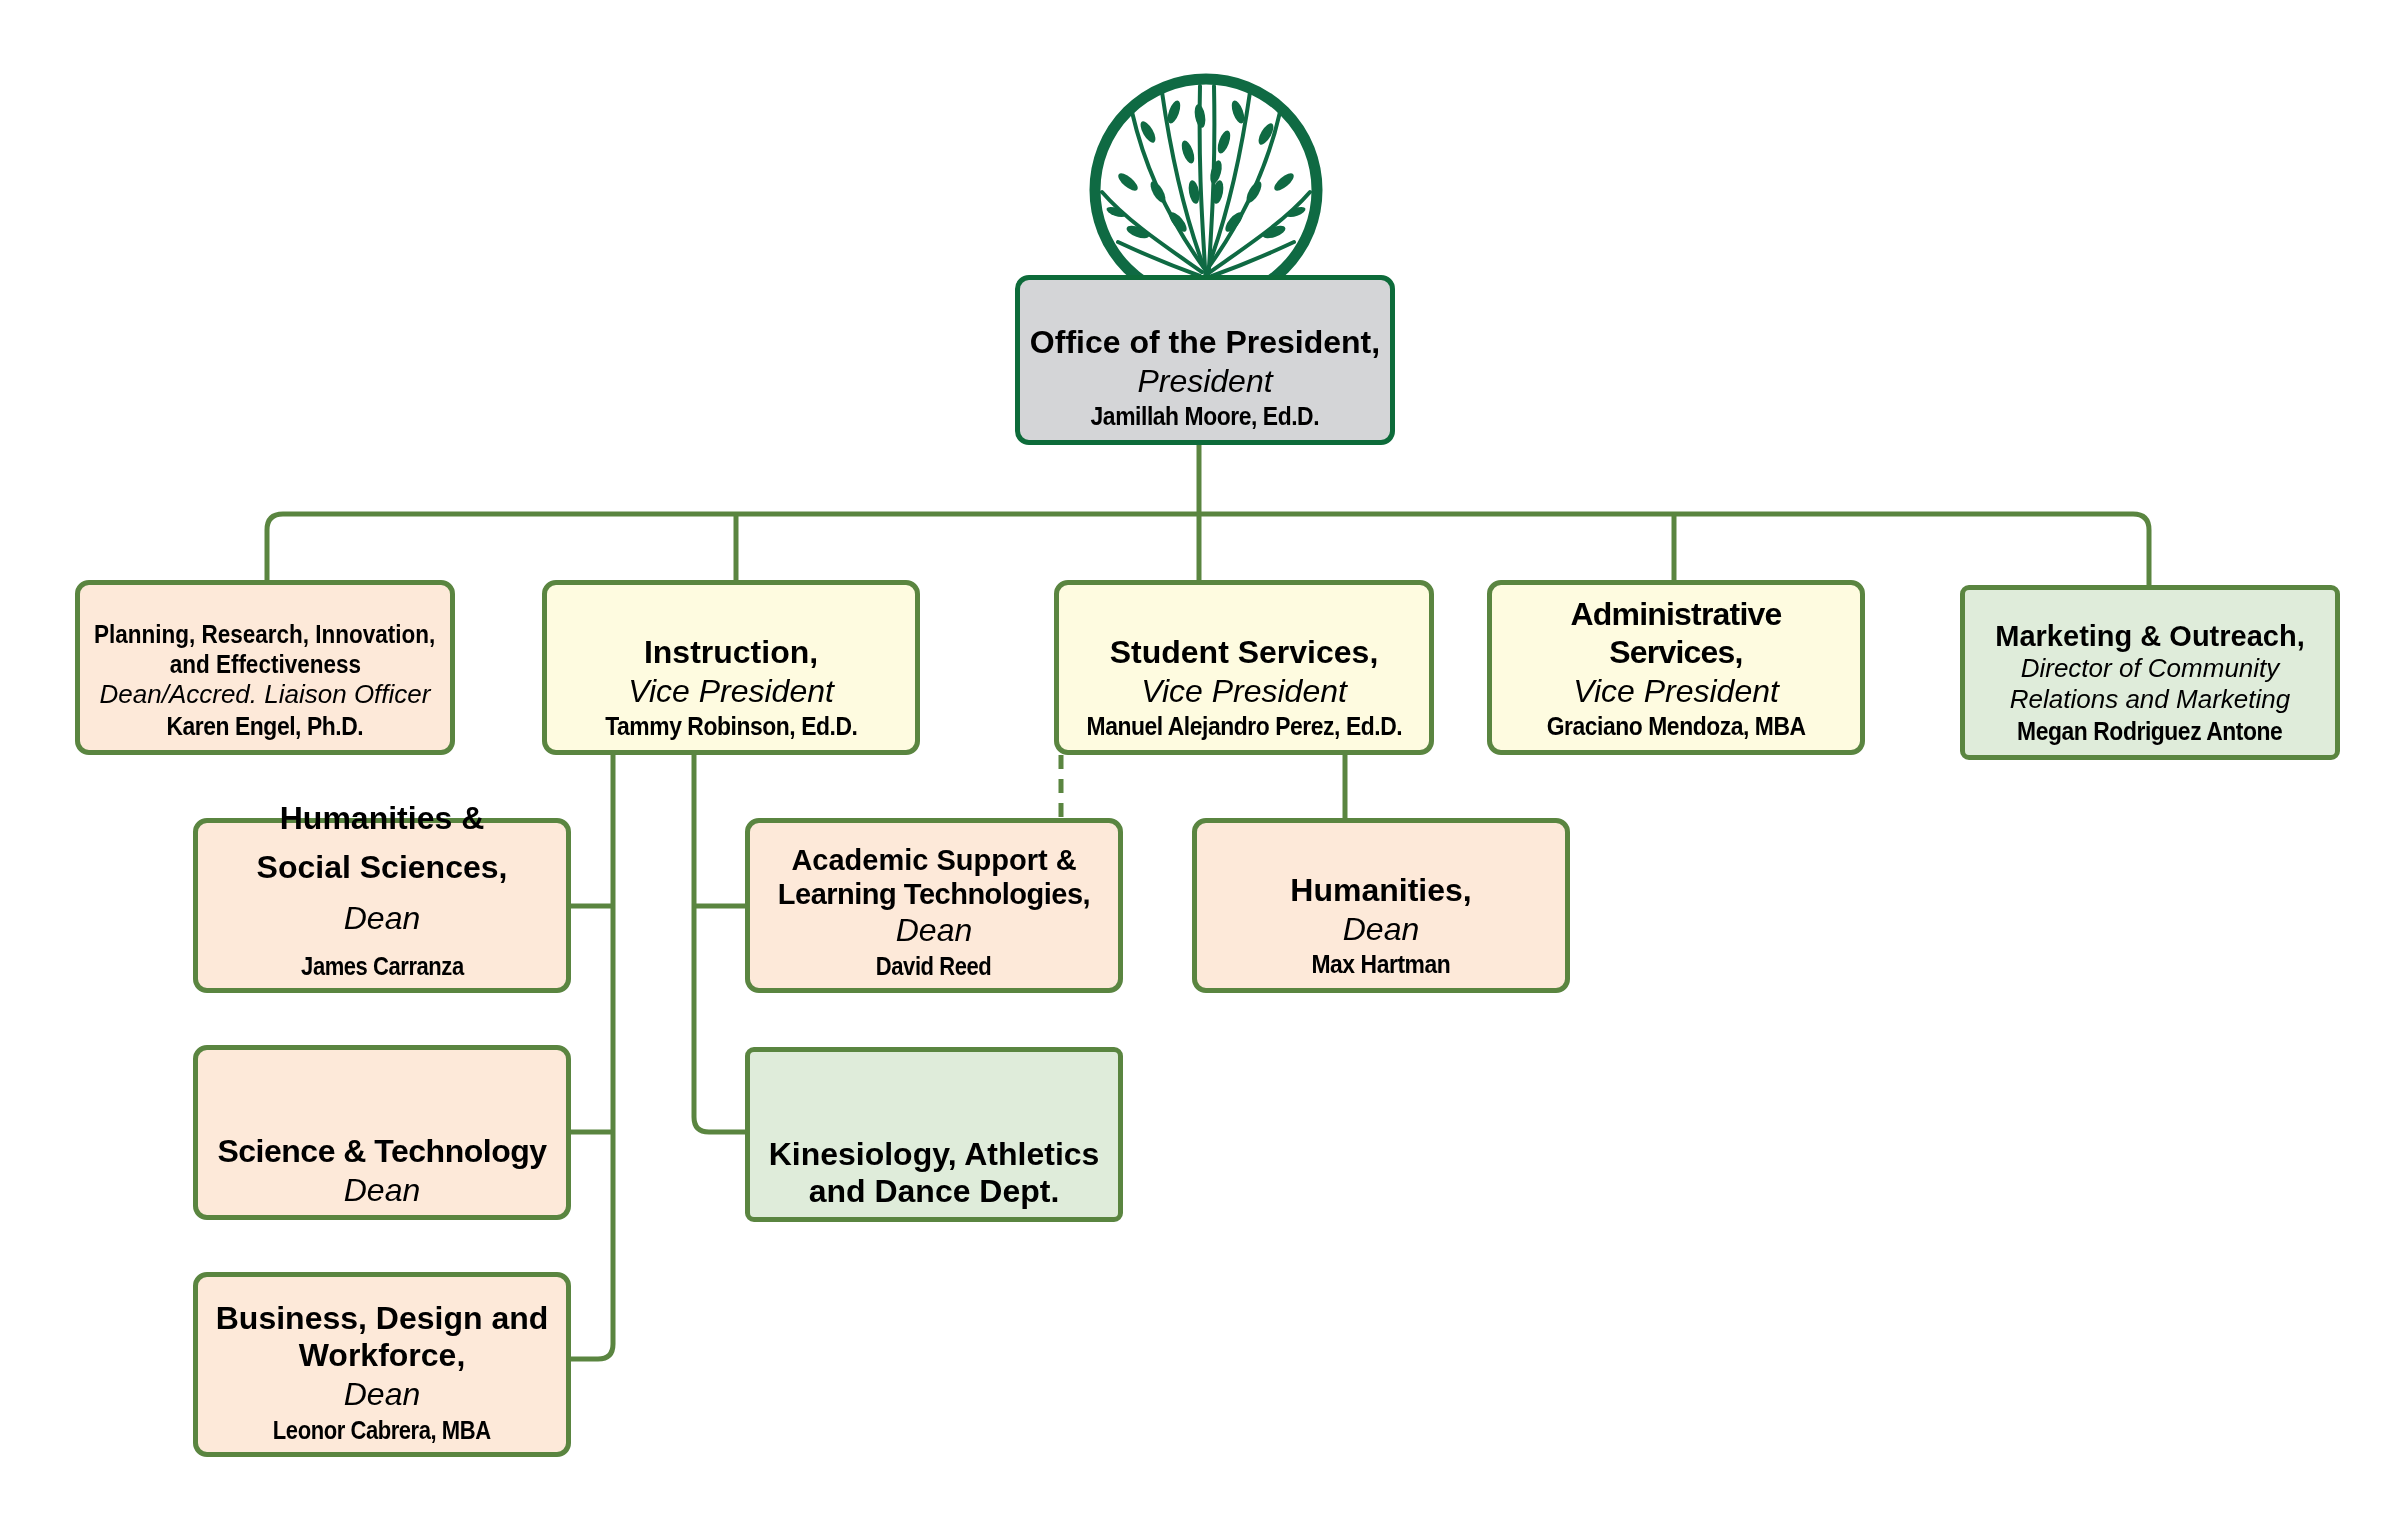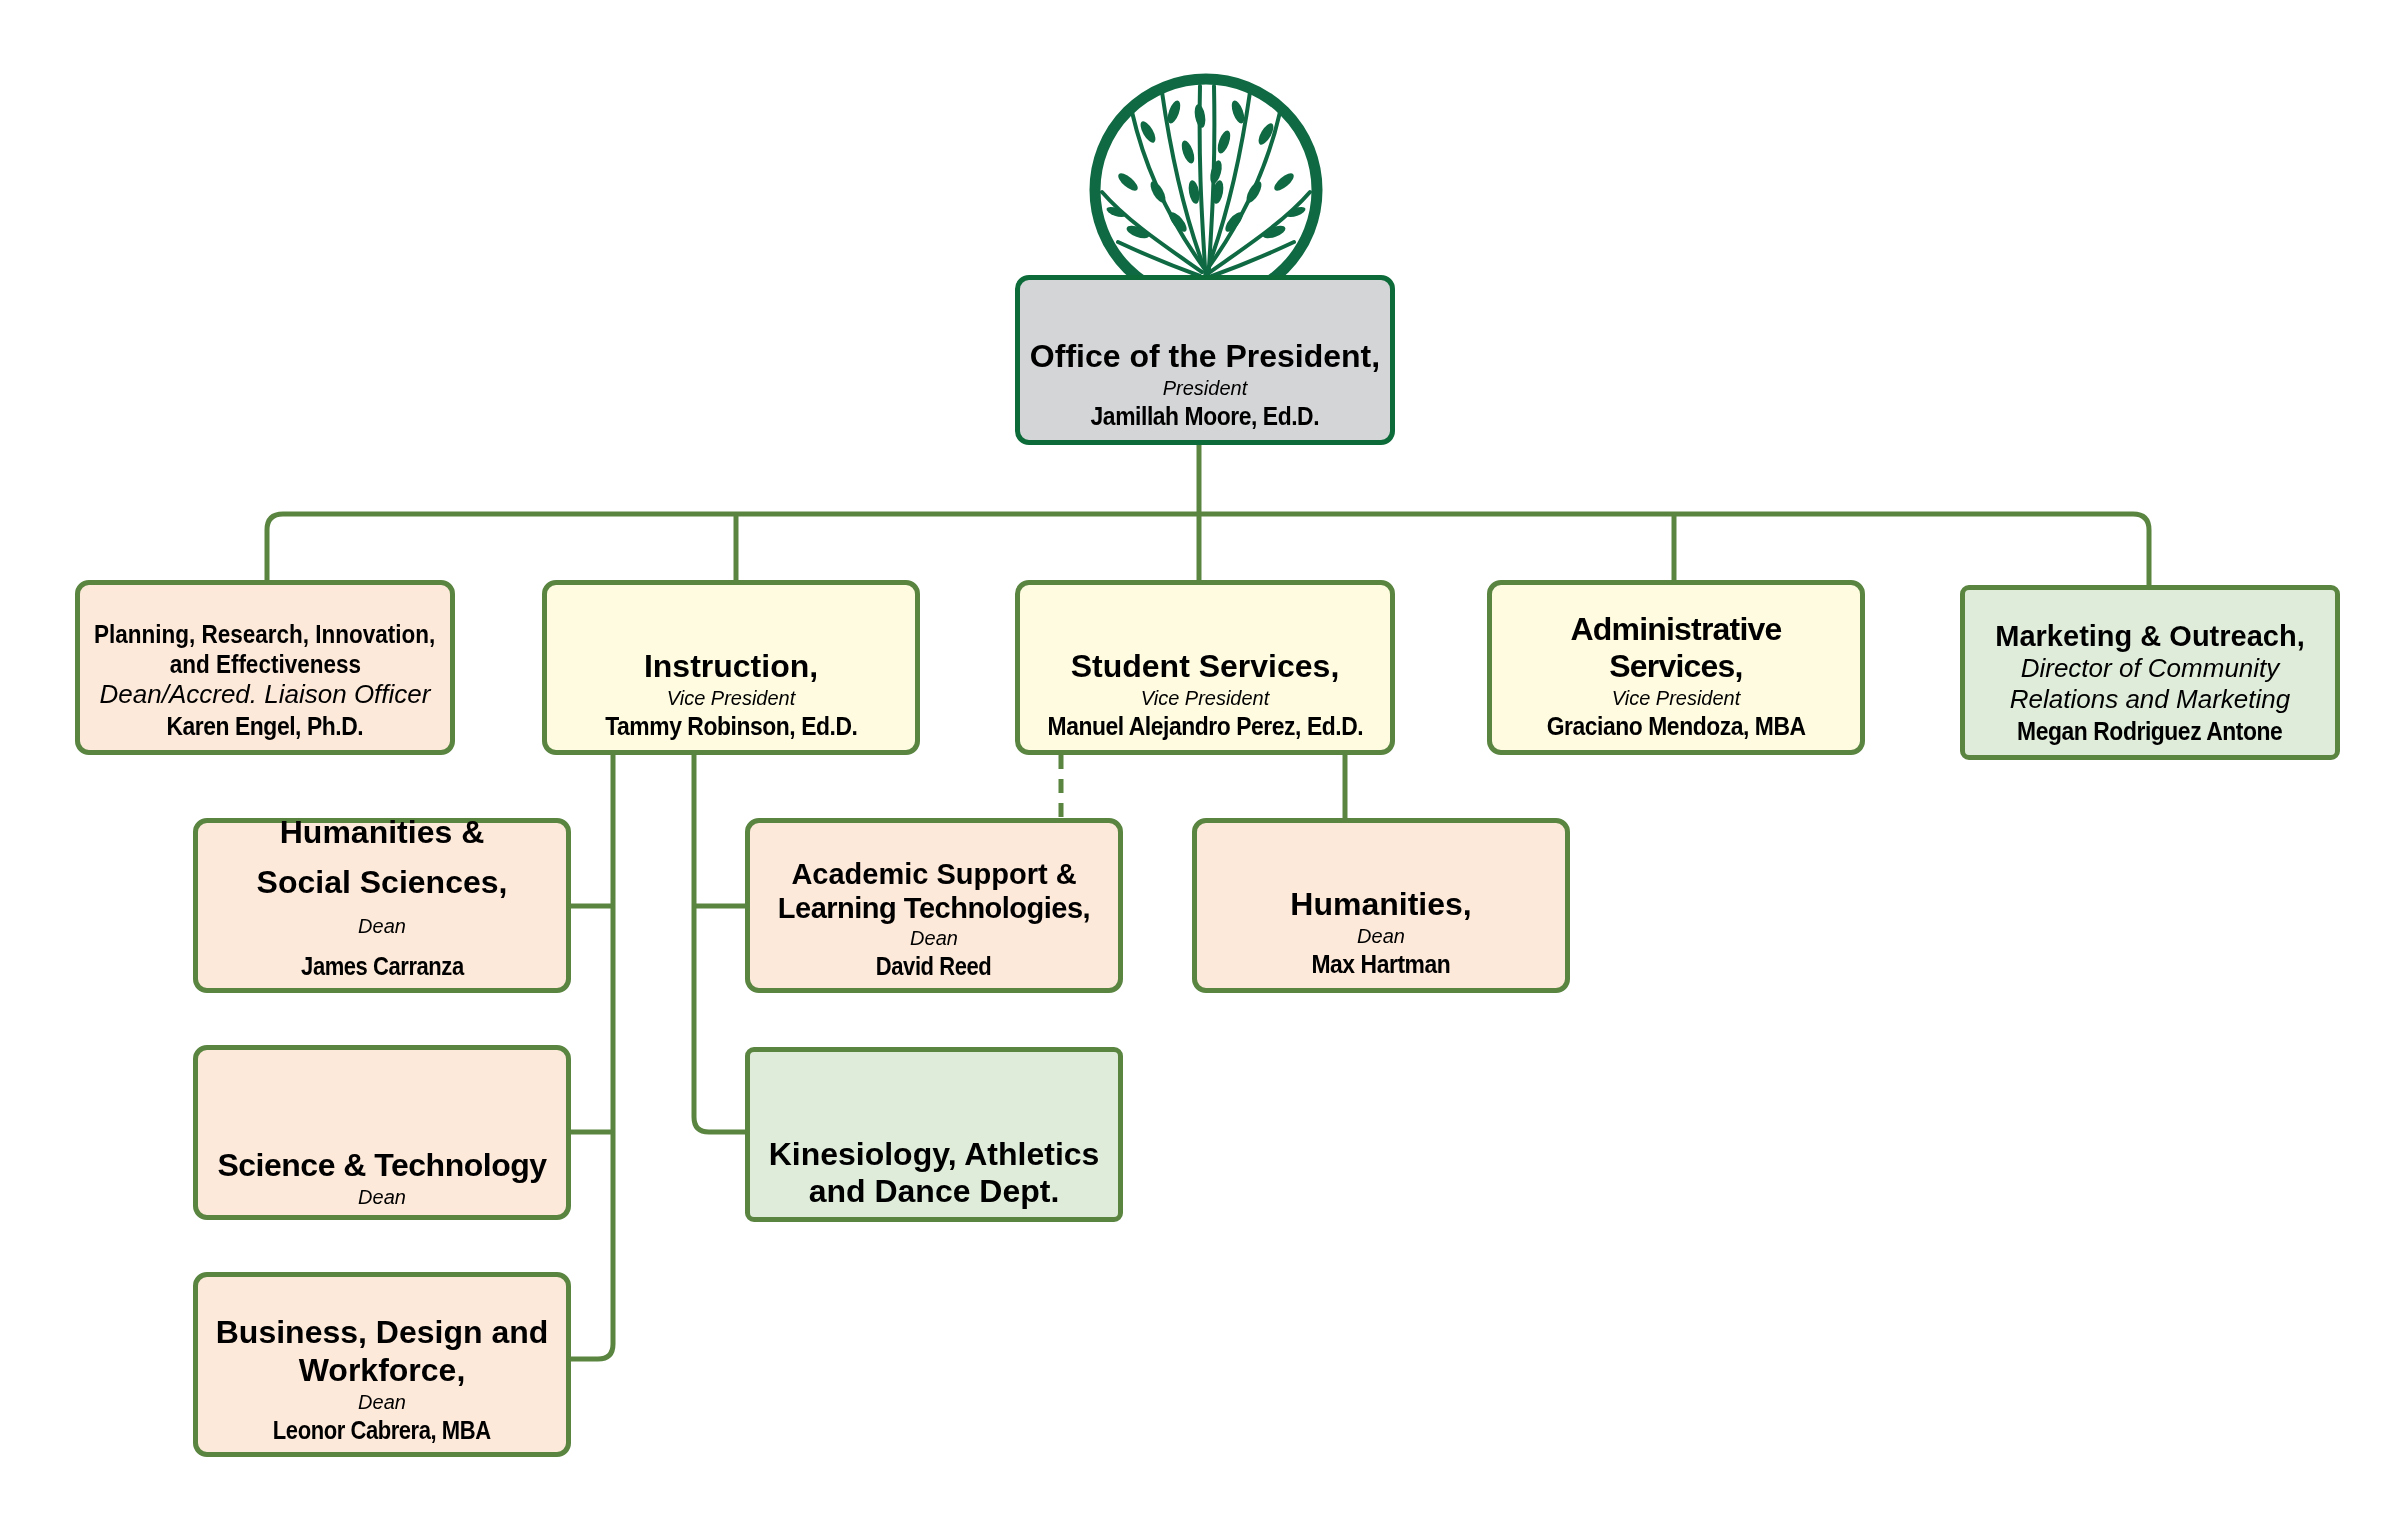--- a/index.html
+++ b/index.html
@@ -15,21 +15,21 @@
   .box.president { border-color: #0d6b3a; background: #d4d5d7; border-width: 5px; }
   .fill-peach { background: #fde9d9; }
   .fill-yellow { background: #fefbe0; }
   .fill-green { background: #dfecda; border-radius: 9px; }
   .title { font-weight: bold; line-height: 1.18; }
   .role { font-style: italic; line-height: 1.2; }
   .person { font-weight: bold; line-height: 1.3; letter-spacing: -0.5px; transform: scaleX(0.88); white-space: nowrap; }
   .t32 { font-size: 32px; }
   .t29 { font-size: 29px; }
   .t26 { font-size: 25px; }
-  .r28 { font-size: 20px; }
+  .r28 { font-size: 32px; }
   .r26 { font-size: 26px; }
   .p26 { font-size: 26px; }
   .p25 { font-size: 25px; }
   #logo { position: absolute; left: 1088px; top: 72px; width: 236px; height: 236px; }
 </style>
 </head>
 <body>
 
 <svg id="connectors" xmlns="http://www.w3.org/2000/svg">
   <g fill="none" stroke="#5a8540" stroke-width="5">
@@ -105,21 +105,21 @@
   <div class="role r26">Dean/Accred. Liaison Officer</div>
   <div class="person p26">Karen Engel, Ph.D.</div>
 </div>
 
 <div class="box fill-yellow" style="left:542px; top:580px; width:378px; height:175px;">
   <div class="title t32">Instruction,</div>
   <div class="role r28">Vice President</div>
   <div class="person p26">Tammy Robinson, Ed.D.</div>
 </div>
 
-<div class="box fill-yellow" style="left:1015px; top:580px; width:380px; height:175px;">
+<div class="box fill-yellow" style="left:1054px; top:580px; width:380px; height:175px;">
   <div class="title t32">Student Services,</div>
   <div class="role r28">Vice President</div>
   <div class="person p26">Manuel Alejandro Perez, Ed.D.</div>
 </div>
 
 <div class="box fill-yellow" style="left:1487px; top:580px; width:378px; height:175px;">
   <div class="title t32" style="letter-spacing:-0.8px;">Administrative Services,</div>
   <div class="role r28">Vice President</div>
   <div class="person p26">Graciano Mendoza, MBA</div>
 </div>

